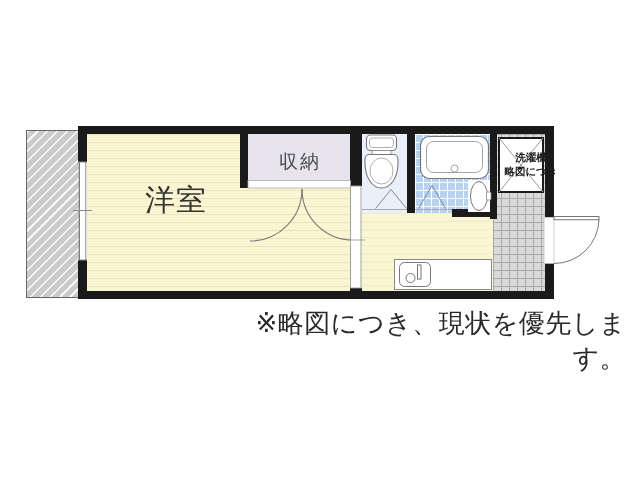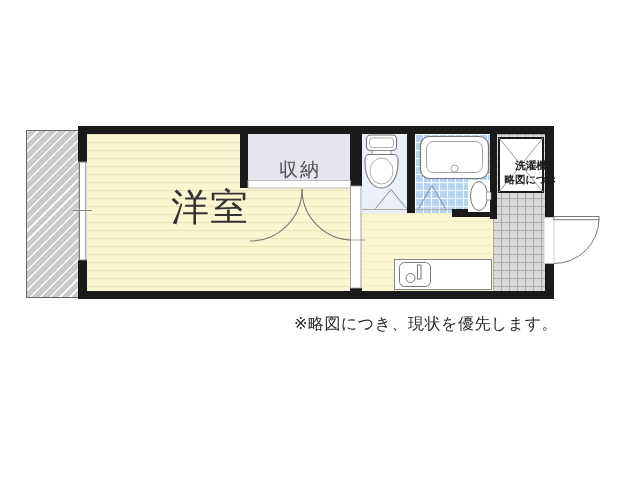--- a/index.html
+++ b/index.html
@@ -24,25 +24,25 @@
   #closet{left:248px;top:134px;width:104px;height:46px;background:var(--closet-fill);}
   #toilet-room{left:362px;top:134px;width:45px;height:79px;background:var(--toilet-fill);}
   #bathroom{left:415px;top:134px;width:75px;height:79px;background-color:var(--bath-tile);
     background-image:repeating-linear-gradient(to right,#fff 0 1px,rgba(0,0,0,0) 1px 8px),
                      repeating-linear-gradient(to bottom,#fff 0 1px,rgba(0,0,0,0) 1px 8px);}
   #entrance{left:493px;top:134px;width:52px;height:157px;background-color:var(--entrance-tile);
     background-image:repeating-linear-gradient(to right,var(--tile-grid) 0 1px,rgba(0,0,0,0) 1px 8px),
                      repeating-linear-gradient(to bottom,var(--tile-grid) 0 1px,rgba(0,0,0,0) 1px 8px);}
   #washer-box{left:498px;top:137px;width:46px;height:56px;background:#fff;border:2px solid var(--wall);}
   svg.overlay{position:absolute;left:0;top:0;}
-  .label{position:absolute;color:var(--text);text-align:center;margin-top:8px;}
-  #main-room-label{left:105px;top:185px;width:210px;font-size:38px;line-height:29px;letter-spacing:1px;}
+  .label{position:absolute;color:var(--text);text-align:center;}
+  #main-room-label{left:71px;top:185px;width:210px;font-size:30px;line-height:29px;letter-spacing:1px;}
   #closet-label{left:248px;top:149px;width:104px;font-size:19px;color:#4d4d4d;letter-spacing:2px;}
   #washer-label{left:497px;top:150px;width:68px;font-size:10.5px;line-height:14px;font-weight:600;color:#1c1c1c;letter-spacing:0;}
-  #note{left:226px;top:306px;width:400px;text-align:center;font-size:16px;color:#2a2a2a;letter-spacing:0.5px;}
+  #note{left:226px;top:306px;width:400px;text-align:right;font-size:26px;color:#2a2a2a;letter-spacing:0.5px;}
 </style>
 </head>
 <body>
 
 <div id="stage">
 
   <div class="room" id="balcony"></div>
   <div class="room" id="main-room"></div>
   <div class="room" id="kitchen"></div>
   <div class="room" id="closet"></div>

